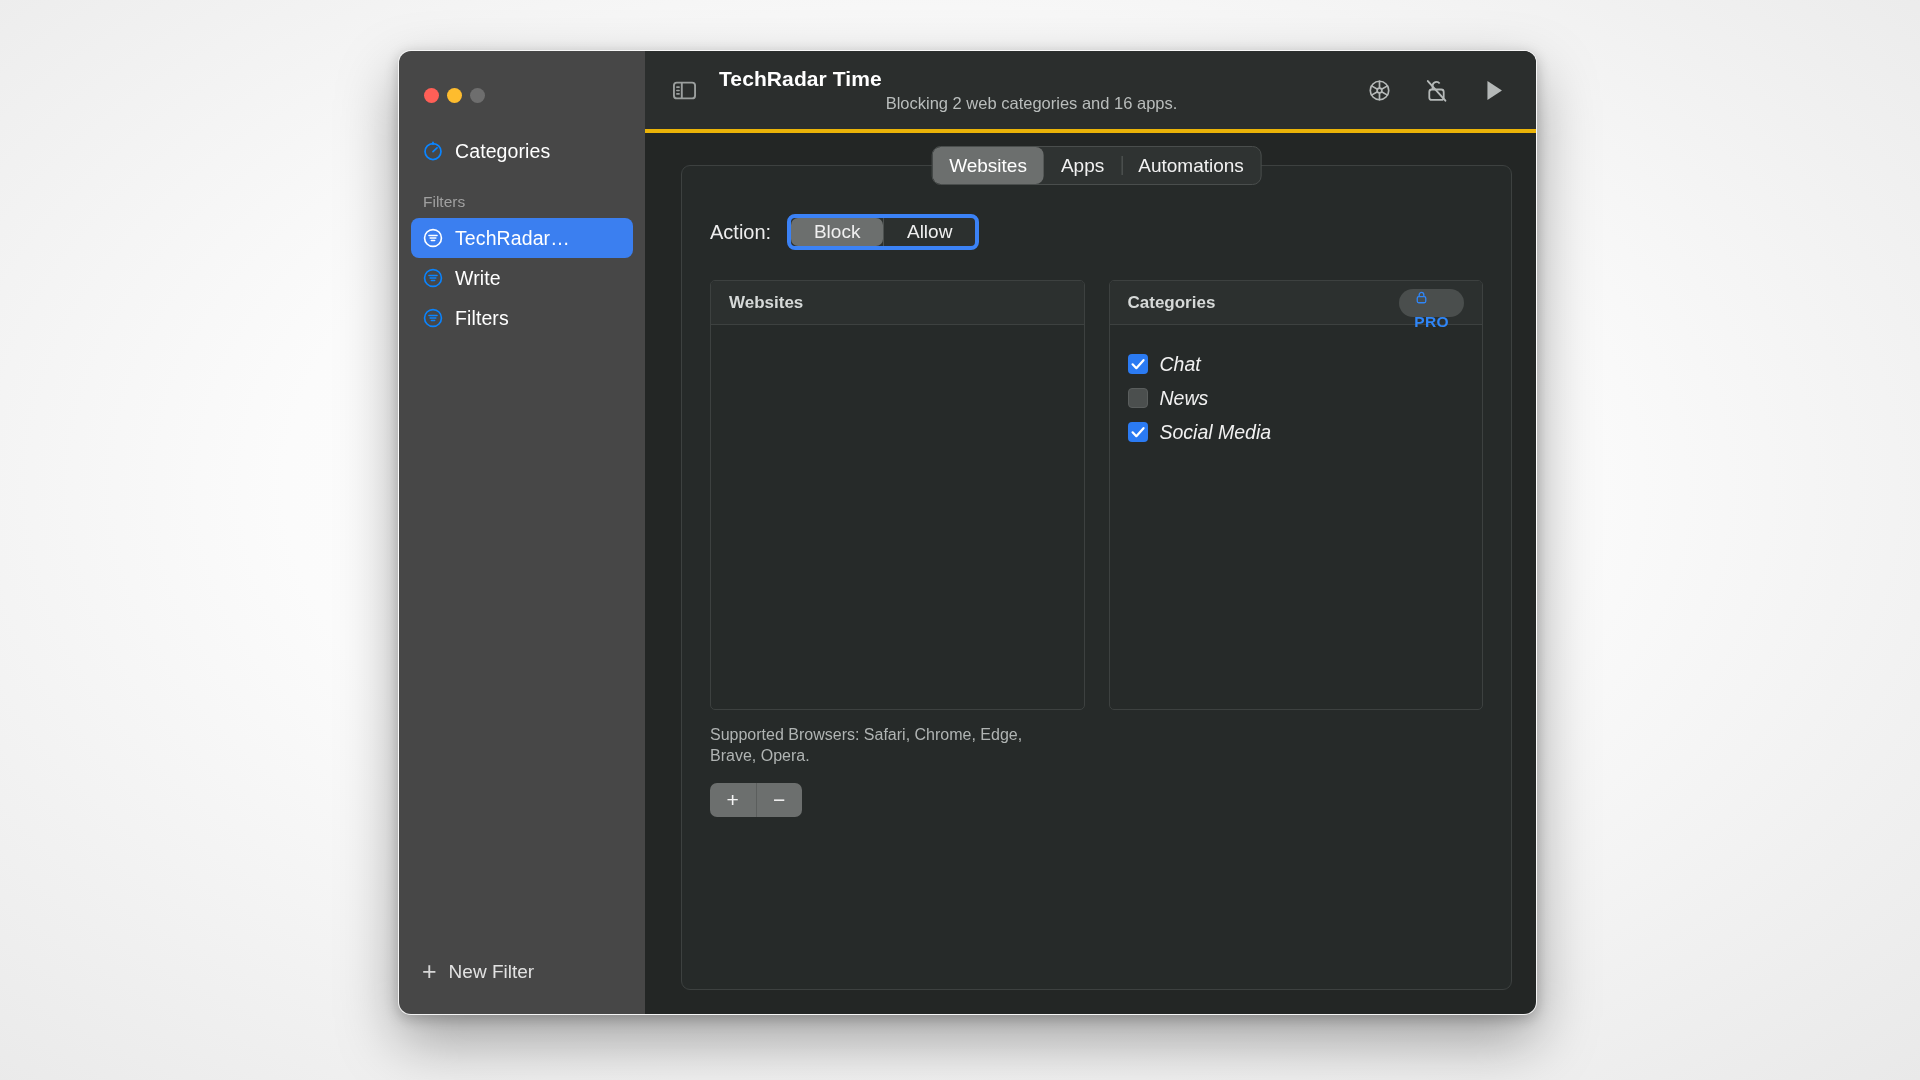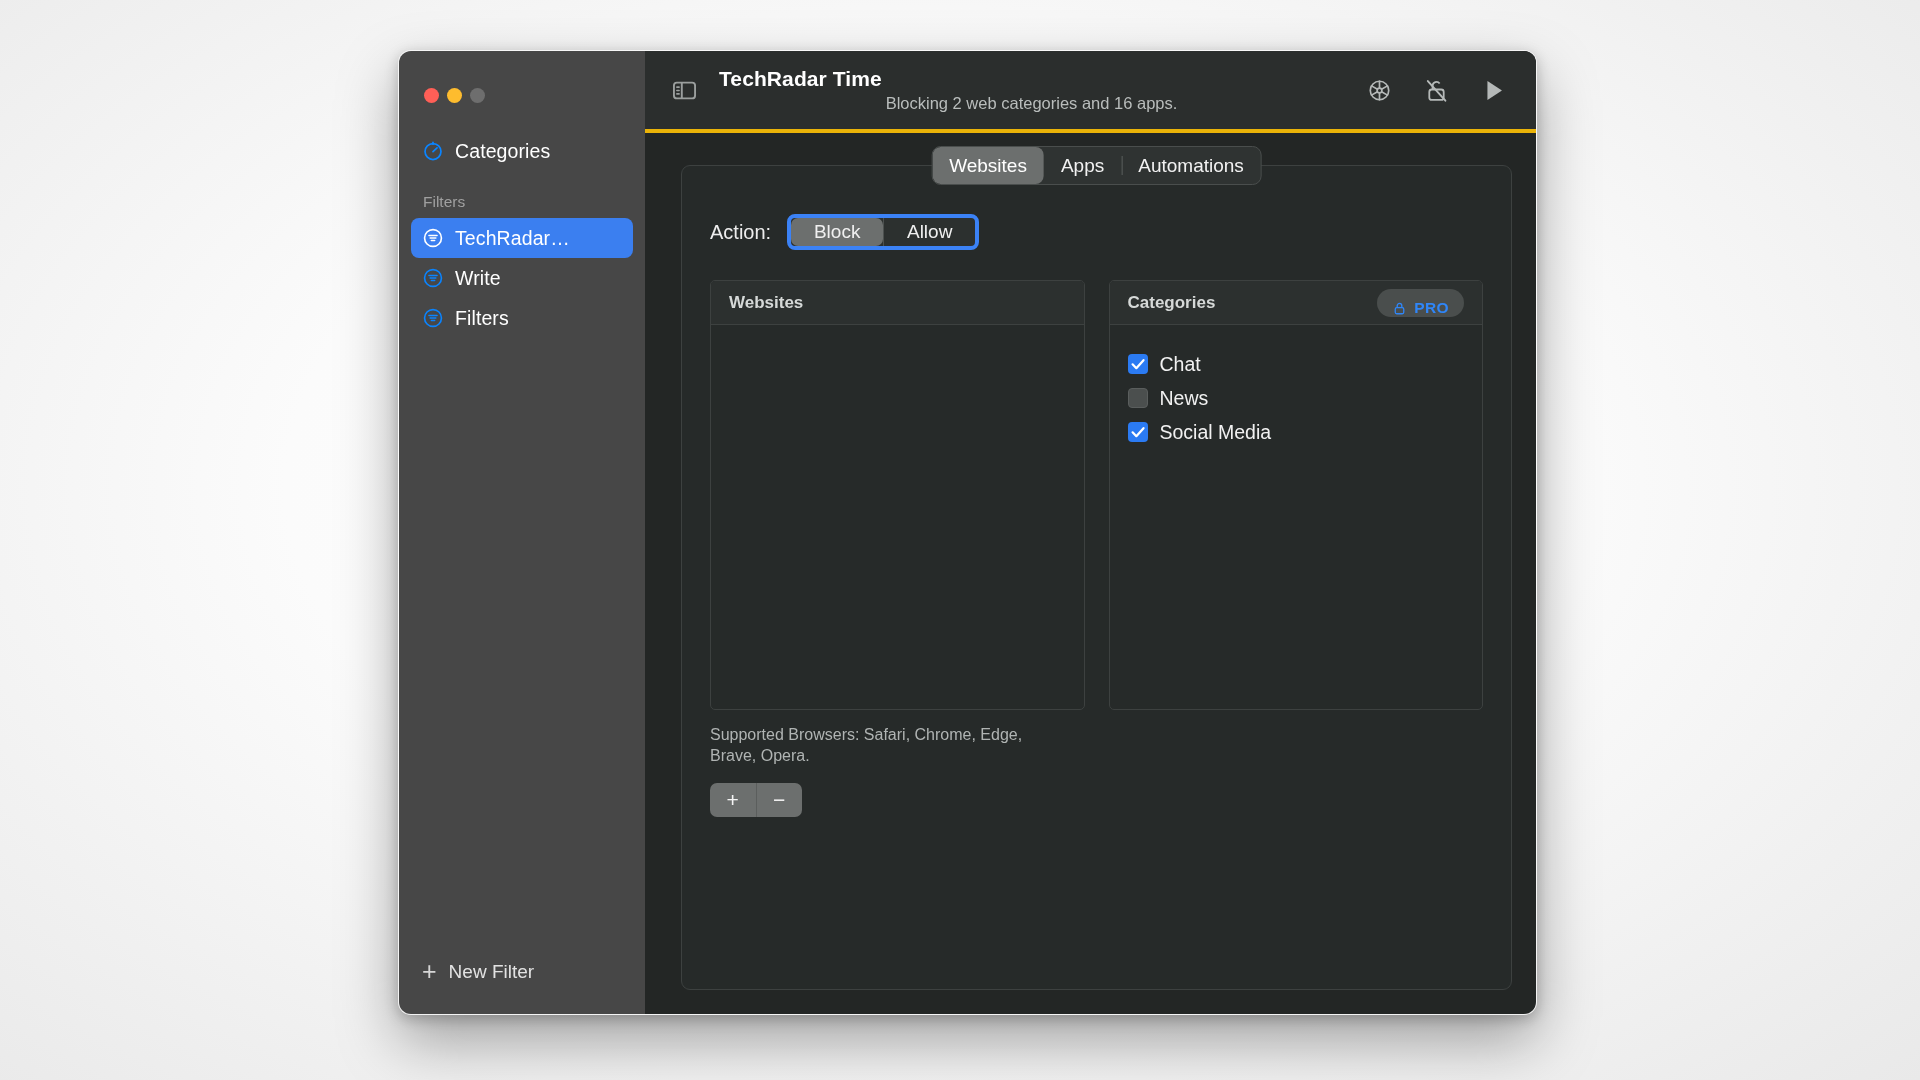--- a/index.html
+++ b/index.html
@@ -204,38 +204,39 @@
     border-bottom: 1px solid #3d4140;
     display: flex; align-items: center;
     padding: 0 18px;
     gap: 12px;
   }
   .panel-title {
     color: #d6d9d8; font-size: 17px; font-weight: 700;
     flex: 1 1 auto;
   }
   .pro-pill {
-    display: flex; align-items: flex-end; gap: 7px;
+    display: flex; align-items: flex-start; gap: 7px;
     height: 28px; padding: 0 15px;
     background: #4a4e4d;
     border-radius: 14px;
+    flex-direction: column;
   }
   .pro-text { color: #2f86f8; font-size: 15.5px; font-weight: 700; letter-spacing: 0.4px; }
 
   .panel-body { flex: 1 1 auto; padding: 22px 18px; }
   .empty-text { color: #b7bbba; font-size: 19px; }
 
   .check-row {
     display: flex; align-items: center; gap: 12px;
     height: 34px;
   }
   .cb { width: 20px; height: 20px; border-radius: 4px; flex: 0 0 20px; position: relative; }
   .cb.on  { background: #2b7bf3; }
   .cb.off { background: #4b4f4e; border: 1px solid #5a5e5d; }
-  .check-label { color: #f1f1f1; font-size: 19.5px; }
+  .check-label { color: #f1f1f1; font-size: 19.5px; font-style: italic; }
 
   .foot-note {
     margin-top: 14px;
     color: #b0b4b3;
     font-size: 16px;
     line-height: 1.34;
     max-width: 330px;
   }
   .pm-group {
     margin-top: 16px;

